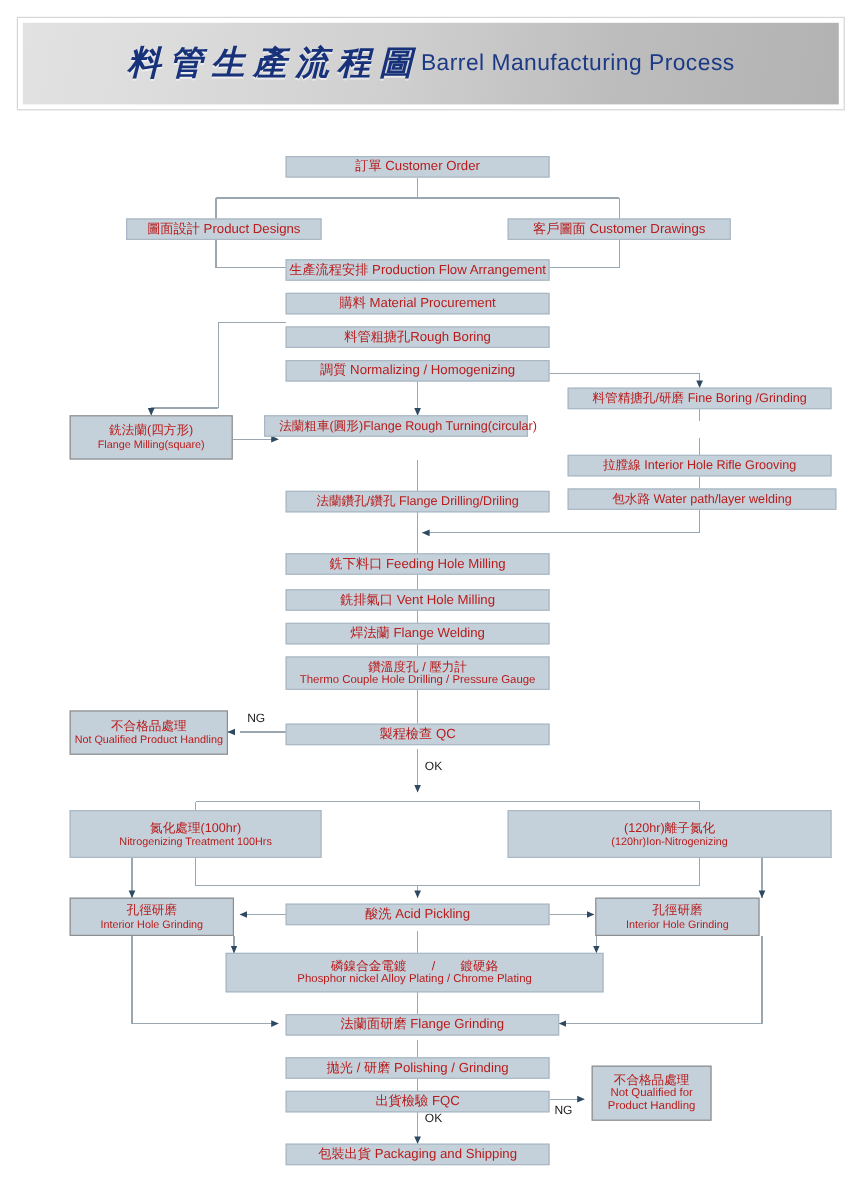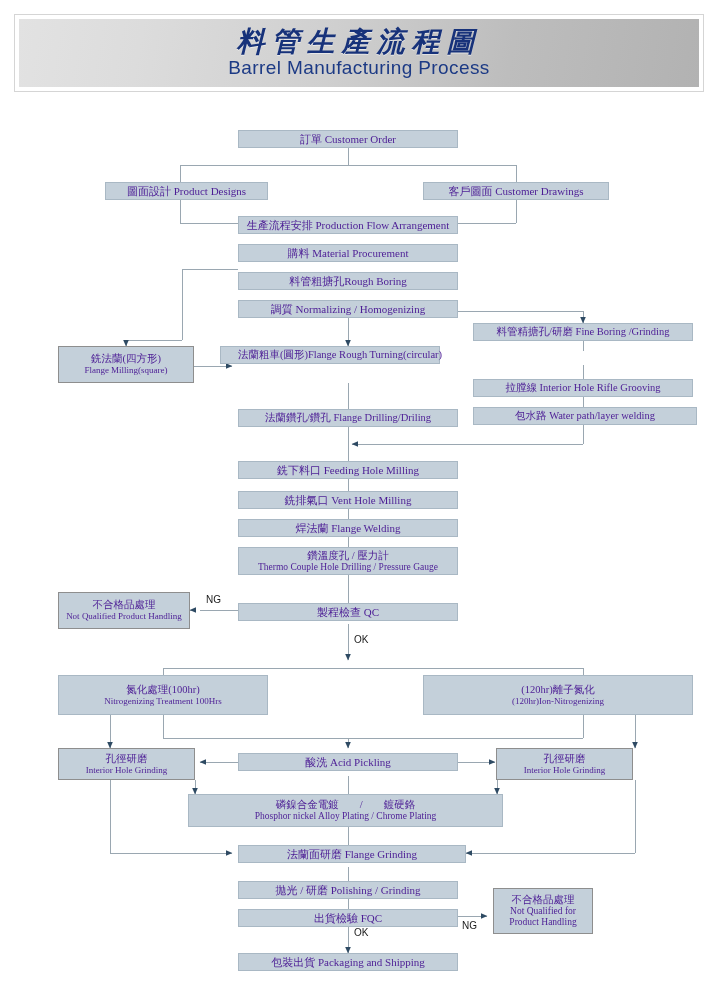--- a/index.html
+++ b/index.html
@@ -15,21 +15,21 @@
   .banner{
     position:absolute;left:14px;top:14px;width:690px;height:78px;
     background:#ffffff;
     border:1px solid #d5d5d5;
     box-sizing:border-box;
     padding:4px;
   }
   .banner-inner{
     width:100%;height:100%;
     background:linear-gradient(100deg,#e2e2e2 0%,#dcdcdc 18%,#cfcfcf 46%,#bdbdbd 72%,#b2b2b2 100%);
-    display:flex;flex-direction:column;align-items:center;justify-content:center;
+    display:flex;flex-direction:row;align-items:center;justify-content:center;
     box-sizing:border-box;
   }
   .banner-cn{
     font-family:"DejaVu Sans","Liberation Sans",sans-serif;
     font-size:28px;font-weight:bold;color:#17327a;
     letter-spacing:7px;line-height:1.05;
     text-shadow:0 1px 0 rgba(255,255,255,.5);
     font-style:italic;
     margin-bottom:1px;
   }
@@ -41,23 +41,22 @@
   
   #flow{position:absolute;left:0;top:100px;width:718px;height:892px;}
   svg.lines{position:absolute;left:0;top:0;width:718px;height:892px;overflow:visible;}
 
   .node{
     position:absolute;box-sizing:border-box;
     background:#c4d0da;
     border:1px solid #a9b8c4;
     display:flex;flex-direction:column;
     align-items:center;justify-content:center;
-    text-align:center;color:#4c1d95;
+    text-align:center;color:#b91c1c;
     line-height:1.15;
-    font-family:Liberation Serif, serif;
   }
   .node.strong{border:1px solid #8e8e8e;}
   .node .l1{font-size:11px;white-space:nowrap;}
   .node .l2{font-size:10px;white-space:nowrap;}
   .node.single .l1{font-size:11px;}
   .node.narrow .l1{font-size:10.5px;}
   .node.narrow .l2{font-size:9.5px;}
   .node.tiny .l1{font-size:10.5px;}
   .node.tiny .l2{font-size:9px;}
   .node.three .l1{font-size:10.5px;}

